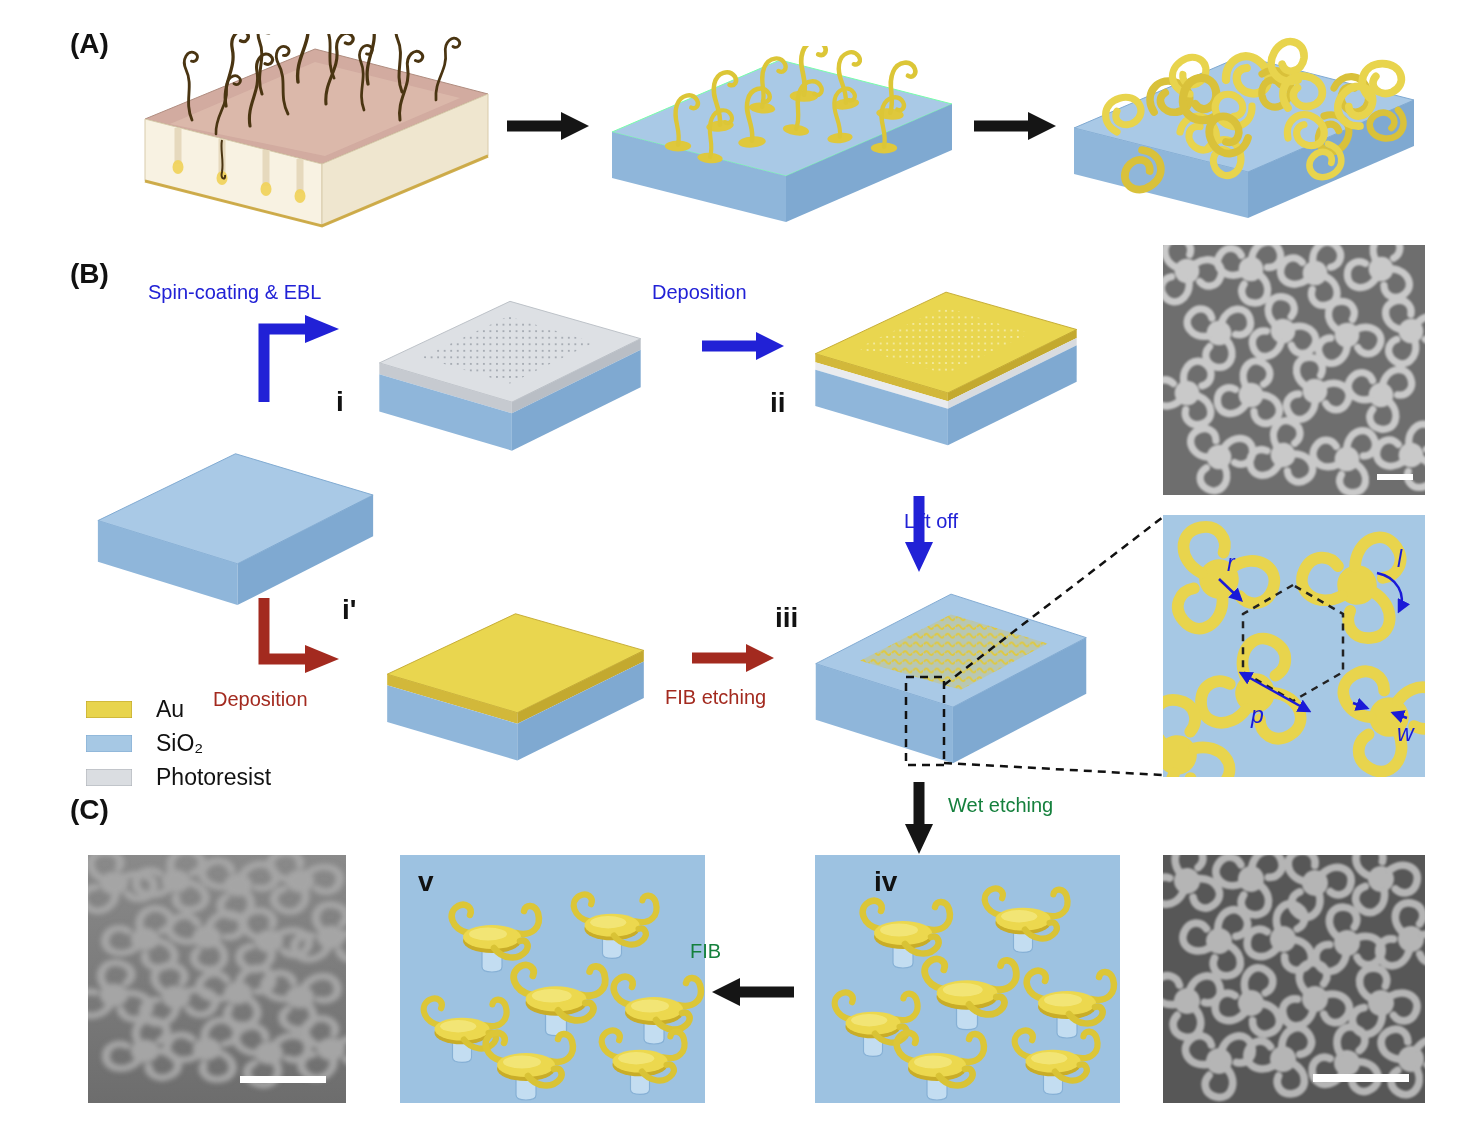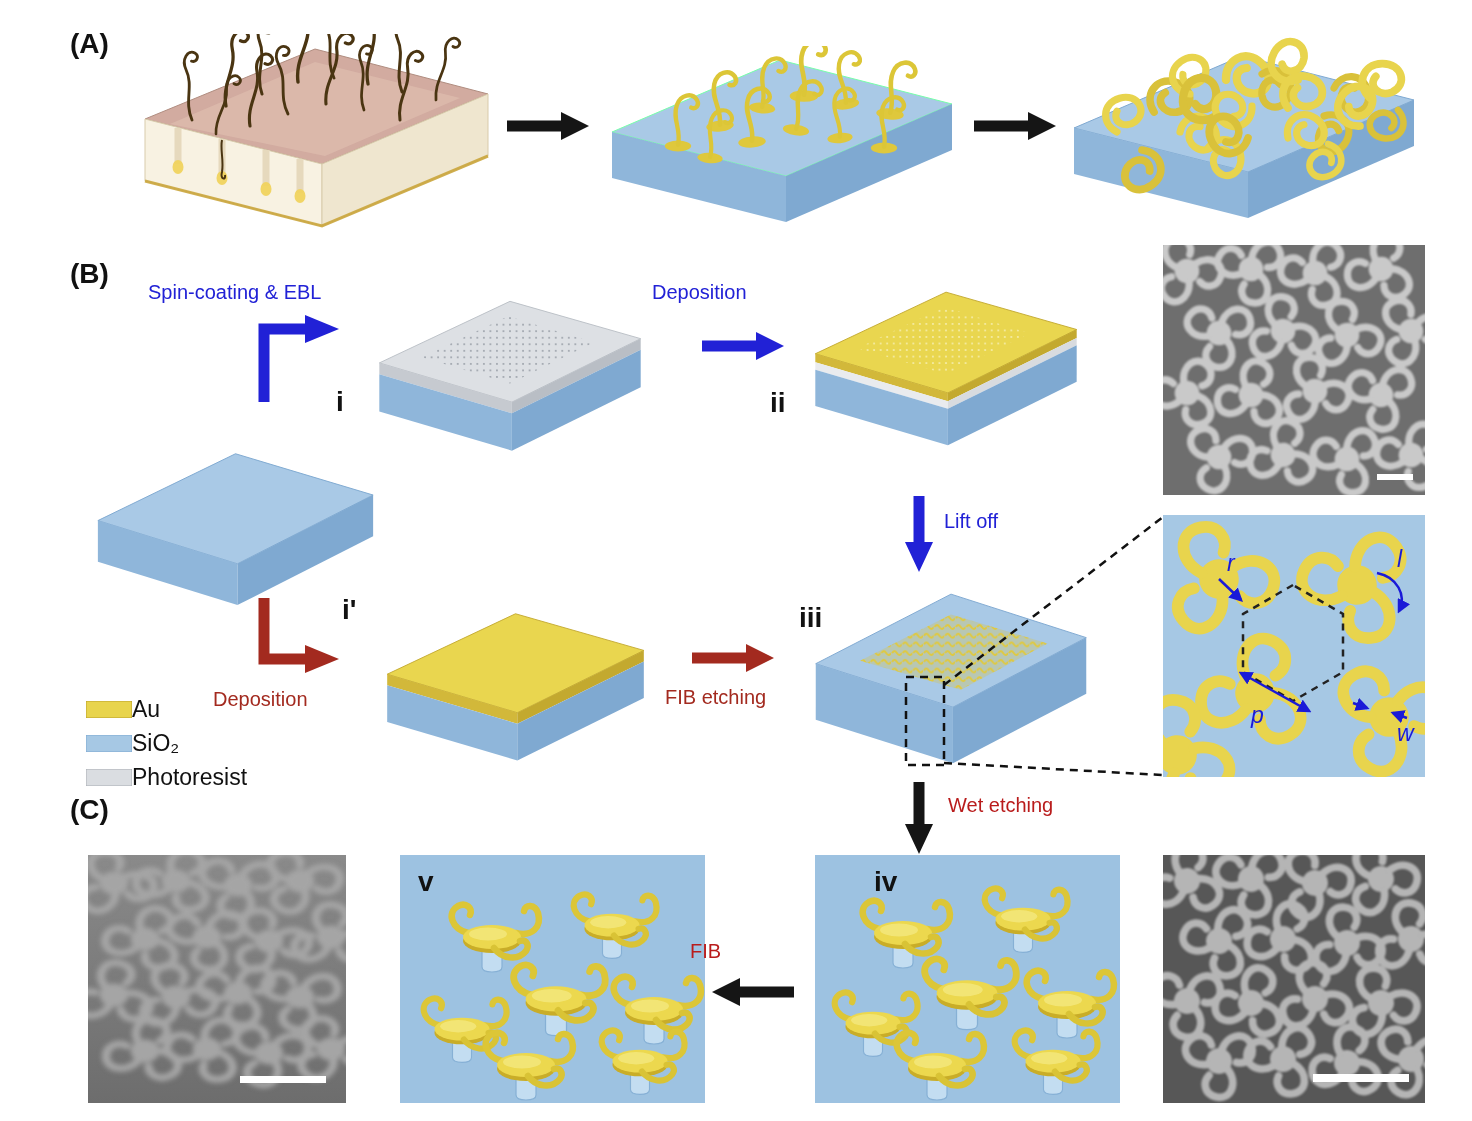--- a/index.html
+++ b/index.html
@@ -4,24 +4,24 @@
 <style>
   * { margin:0; padding:0; box-sizing:border-box; }
   html,body { background:#ffffff; }
   body { font-family:"Liberation Sans", sans-serif; }
   .fig { position:relative; width:1472px; height:1121px; background:#fff; overflow:hidden; }
   .abs { position:absolute; }
   .panel-label { position:absolute; font-size:28px; font-weight:bold; color:#111; }
   .step { position:absolute; font-size:20px; white-space:nowrap; }
   .step.blue { color:#2121d6; }
   .step.red  { color:#a32a1f; }
-  .step.black{ color:#b91c1c; }
+  .step.black{ color:#15803d; }
   .stage { position:absolute; font-size:28px; font-weight:bold; color:#111; }
   .legend { position:absolute; left:86px; top:696px; display:flex; flex-direction:column; gap:7px; }
-  .legend-row { display:flex; align-items:center; gap:0; }
+  .legend-row { display:flex; align-items:center; gap:24px; }
   .legend-label { font-size:23px; color:#111; }
   svg text { font-family:"Liberation Sans", sans-serif; }
 </style>
 </head>
 <body>
 
 <div class="fig">
 
   <svg class="abs" width="0" height="0" style="left:0;top:0">
     <defs>
@@ -221,21 +221,21 @@
       <use href="#trisk" transform="translate(184,214) scale(1.12) rotate(-30)"></use>
       <use href="#trisk" transform="translate(248,210) scale(1.12) rotate(80)"></use>
     </g>
     <rect x="214" y="229" width="36" height="6" fill="#ffffff"></rect>
   </svg>
 
   <svg class="abs" style="left:902px;top:494px" width="34" height="80">
     <line x1="17" y1="2" x2="17" y2="50" stroke="#2121d6" stroke-width="11"></line>
     <polygon points="3,48 17,78 31,48" fill="#2121d6"></polygon>
   </svg>
-  <div class="step blue" style="left:944px;top:510px">Lift off</div>
+  <div class="step blue" style="left:904px;top:510px">Lift off</div>
 
   <svg class="abs" style="left:1163px;top:515px" width="262" height="262" viewBox="0 0 262 262">
     <rect width="262" height="262" fill="#a6c8e4"></rect>
     <g color="#e8d44d">
       <use href="#trisk" transform="translate(56,64) scale(1.8) rotate(20)"></use>
       <use href="#trisk" transform="translate(194,70) scale(1.8) rotate(-35)"></use>
       <use href="#trisk" transform="translate(92,178) scale(1.8) rotate(60)"></use>
       <use href="#trisk" transform="translate(226,202) scale(1.8) rotate(0)"></use>
       <use href="#trisk" transform="translate(14,240) scale(1.8) rotate(40)"></use>
     </g>
@@ -267,21 +267,21 @@
   <div class="step red" style="left:213px;top:688px">Deposition</div>
 
   <svg class="abs" style="left:378px;top:610px" width="275" height="156" viewBox="0 0 300 170">
     <polygon points="10,70 150,4 290,44 152,112" fill="#e9d64f" stroke="#c3a92f" stroke-width="1"></polygon>
     <polygon points="10,70 152,112 152,124 10,82" fill="#d2b83a"></polygon>
     <polygon points="152,112 290,44 290,56 152,124" fill="#c3a92f"></polygon>
     <polygon points="10,82 152,124 152,164 10,122" fill="#8fb6da"></polygon>
     <polygon points="152,124 290,56 290,96 152,164" fill="#7fa9d1"></polygon>
   </svg>
 
-  <div class="stage" style="left:799px;top:602px">iii</div>
+  <div class="stage" style="left:775px;top:602px">iii</div>
   <svg class="abs" style="left:690px;top:642px" width="86" height="32">
     <line x1="2" y1="16" x2="58" y2="16" stroke="#a32a1f" stroke-width="11"></line>
     <polygon points="56,2 84,16 56,30" fill="#a32a1f"></polygon>
   </svg>
   <div class="step red" style="left:665px;top:686px">FIB etching</div>
 
   <svg class="abs" style="left:806px;top:570px" width="290" height="200" viewBox="0 0 300 207">
     <polygon points="10,97 150,25 290,70 152,142" fill="#a9c9e6" stroke="#7fa9d1" stroke-width="1"></polygon>
     <polygon points="10,97 152,142 152,200 10,155" fill="#8fb6da"></polygon>
     <polygon points="152,142 290,70 290,128 152,200" fill="#7fa9d1"></polygon>

